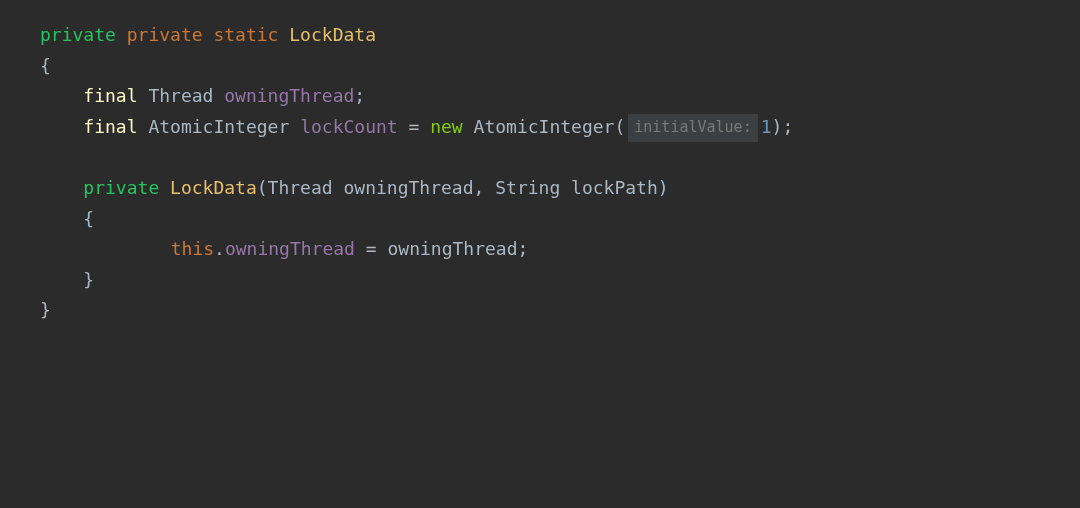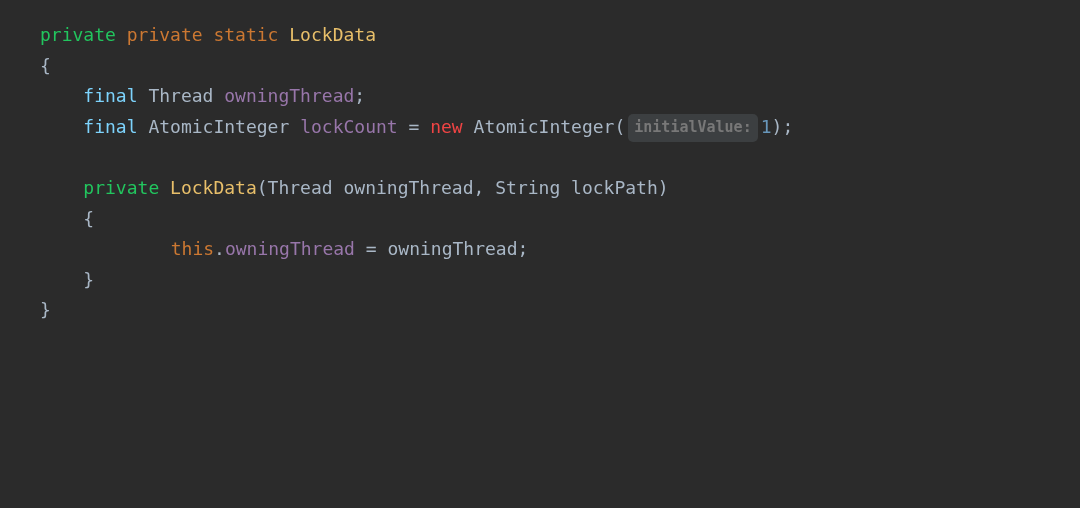--- a/index.html
+++ b/index.html
@@ -18,40 +18,39 @@
       height: 508px;
       overflow: hidden;
     }
     .line {
       white-space: pre;
       position: relative;
     }
     .kw-private { color: #22c55e; }
     .kw-static { color: #cc7832; }
     .kw-class { color: #cc7832; }
-    .kw-final { color: #7dd3fc; }
-    .kw-new { color: #ef4444; }
+    .kw-final { color: #fef9c3; }
+    .kw-new { color: #84cc16; }
     .kw-this { color: #cc7832; margin-left: 44px; }
     .type { color: #a9b7c6; }
     .classname { color: #e8bf6a; }
     .varname { color: #9876aa; }
     .param { color: #a9b7c6; }
     .punct { color: #a9b7c6; }
     .brace { color: #a9b7c6; }
     .number { color: #6897bb; }
     .inlay-hint {
       background-color: #3c3f41;
       color: #787878;
-      border-radius: 5px;
+      border-radius: 0;
       padding: 1px 6px;
       font-size: 15px;
       margin: 0 3px;
       display: inline-block;
       vertical-align: middle;
-      font-weight: bold;
     }
   </style>
 </head>
 <body>
 
 <div>
 
   <div class="line"><span class="kw-private">private</span> <span class="kw-static">private</span> <span class="kw-class">static</span> <span class="classname">LockData</span></div>
 
   <div class="line"><span class="brace">{</span></div>

